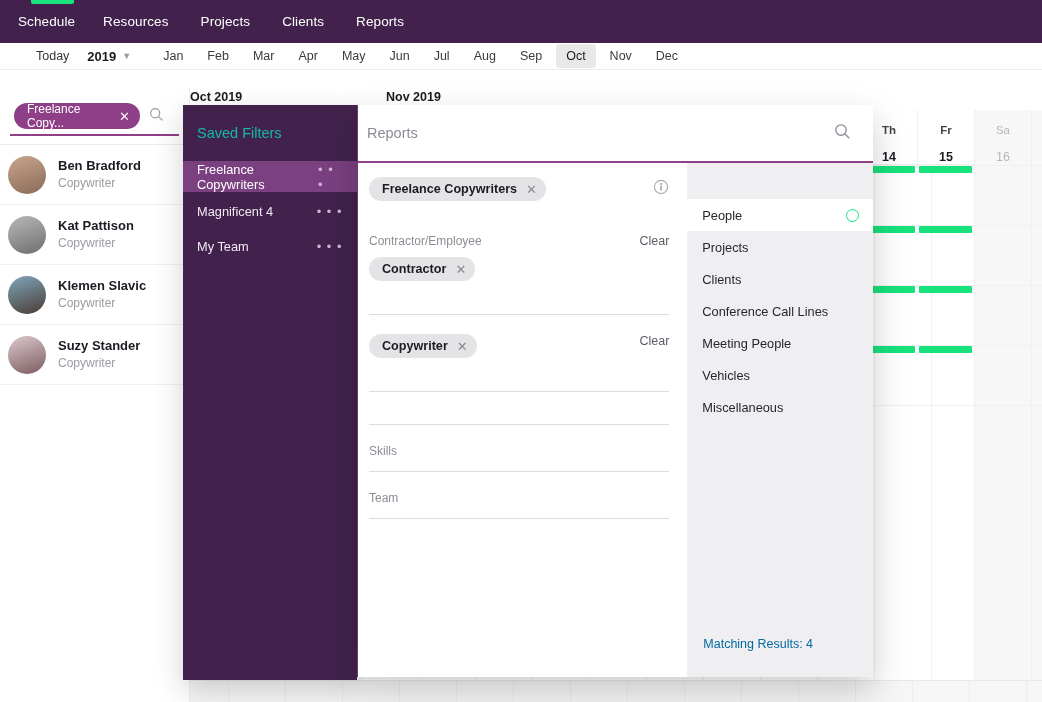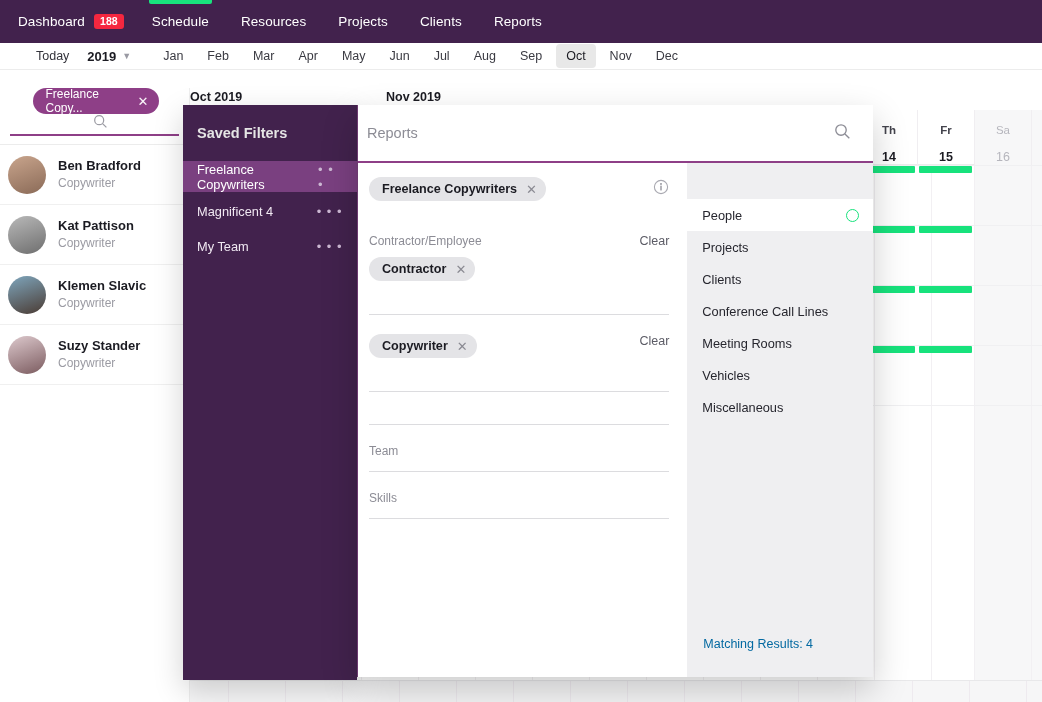--- a/index.html
+++ b/index.html
@@ -73,21 +73,20 @@
   .tl-foot-col { position: absolute; top: 0; bottom: 0; width: 57px; border-left: 1px solid #eeeaef; }
 
   
   .sidebar {
     position: absolute; left: 0; top: 88px; width: 190px; height: 614px;
     background: #fff; border-right: 1px solid #eeeeee; z-index: 3;
   }
   .sb-search {
     height: 56px; display: flex; align-items: center; padding: 0 12px 0 14px;
     position: relative;
-    flex-direction: column;
   }
   .sb-chip {
     background: #8e3f87; color: #fff; border-radius: 14px; height: 26px;
     display: flex; align-items: center; padding: 0 6px 0 13px; font-size: 12px;
     max-width: 126px;
   }
   .sb-chip .chip-x { margin-left: 10px; margin-right: 4px; font-size: 13px; opacity: .95; }
   .sb-searchicon { margin-left: 9px; }
   .sb-underline { position: absolute; left: 10px; right: 10px; bottom: 8px; height: 2px; background: #8e3f87; }
   .sb-divider { height: 1px; background: #ececec; }
@@ -103,21 +102,21 @@
   .avatar .ph { position: absolute; inset: 0; }
   .p-name { font-size: 13px; font-weight: bold; color: #1b1b22; line-height: 1.3; }
   .p-role { font-size: 12px; color: #9b9ba3; line-height: 1.35; }
 
   
   .saved {
     position: absolute; left: 183px; top: 105px; width: 174px; height: 575px;
     background: #42224d; z-index: 10;
     box-shadow: 0 10px 28px rgba(0,0,0,.18);
   }
-  .saved-title { color: #e5e5e5; font-size: 14.5px; font-weight: bold; padding: 20px 0 0 14px; }
+  .saved-title { color: #14b8a6; font-size: 14.5px; font-weight: normal; padding: 20px 0 0 14px; }
   .saved-list { margin-top: 20px; }
   .saved-item {
     height: 31px; display: flex; align-items: center; justify-content: space-between;
     padding: 0 14px 0 14px; color: #f0e8f2; font-size: 12.8px;
   }
   .saved-item.active { background: #7a4080; color: #ffffff; }
   .saved-dots { letter-spacing: 1.5px; font-size: 13px; color: #cbb7d2; }
 
   
   .modal {
@@ -160,24 +159,20 @@
   }
 
   .ico { display: inline-block; vertical-align: middle; }
 </style>
 </head>
 <body>
 
 <div class="app">
 
   <div class="topnav" id="topnav">
-      <div class="nav-item">
-        <span>Dashboard</span>
-        <span class="nav-badge">188</span>
-      </div>
       <div class="nav-item active">
         <span>Schedule</span>
       </div>
       <div class="nav-item">
         <span>Resources</span>
       </div>
       <div class="nav-item">
         <span>Projects</span>
       </div>
       <div class="nav-item">
@@ -406,26 +401,26 @@
                   <span class="gx">✕</span>
                 </span></div>
               <div style="height: 26px;"></div>
               <div class="field-line"></div>
             </div>
             <div class="field" style="margin-top: 19px;">
               <div style="height: 6px;"></div>
               <div class="field-line"></div>
             </div>
             <div class="field" style="margin-top: 19px;">
-              <div class="field-label">Team</div>
+              <div class="field-label">Skills</div>
               <div style="height: 6px;"></div>
               <div class="field-line"></div>
             </div>
             <div class="field" style="margin-top: 19px;">
-              <div class="field-label">Skills</div>
+              <div class="field-label">Team</div>
               <div style="height: 6px;"></div>
               <div class="field-line"></div>
             </div>
           </div>
       </div>
       <div class="cats-col">
         <div class="cat-spacer"></div>
         <div id="cats">
             <div class="cat-item selected">
               <span>People</span>
@@ -434,21 +429,21 @@
             <div class="cat-item">
               <span>Projects</span>
             </div>
             <div class="cat-item">
               <span>Clients</span>
             </div>
             <div class="cat-item">
               <span>Conference Call Lines</span>
             </div>
             <div class="cat-item">
-              <span>Meeting Rooms</span>
+              <span>Meeting People</span>
             </div>
             <div class="cat-item">
               <span>Vehicles</span>
             </div>
             <div class="cat-item">
               <span>Miscellaneous</span>
             </div>
           </div>
         <div class="matching">Matching Results: 4</div>
       </div>

